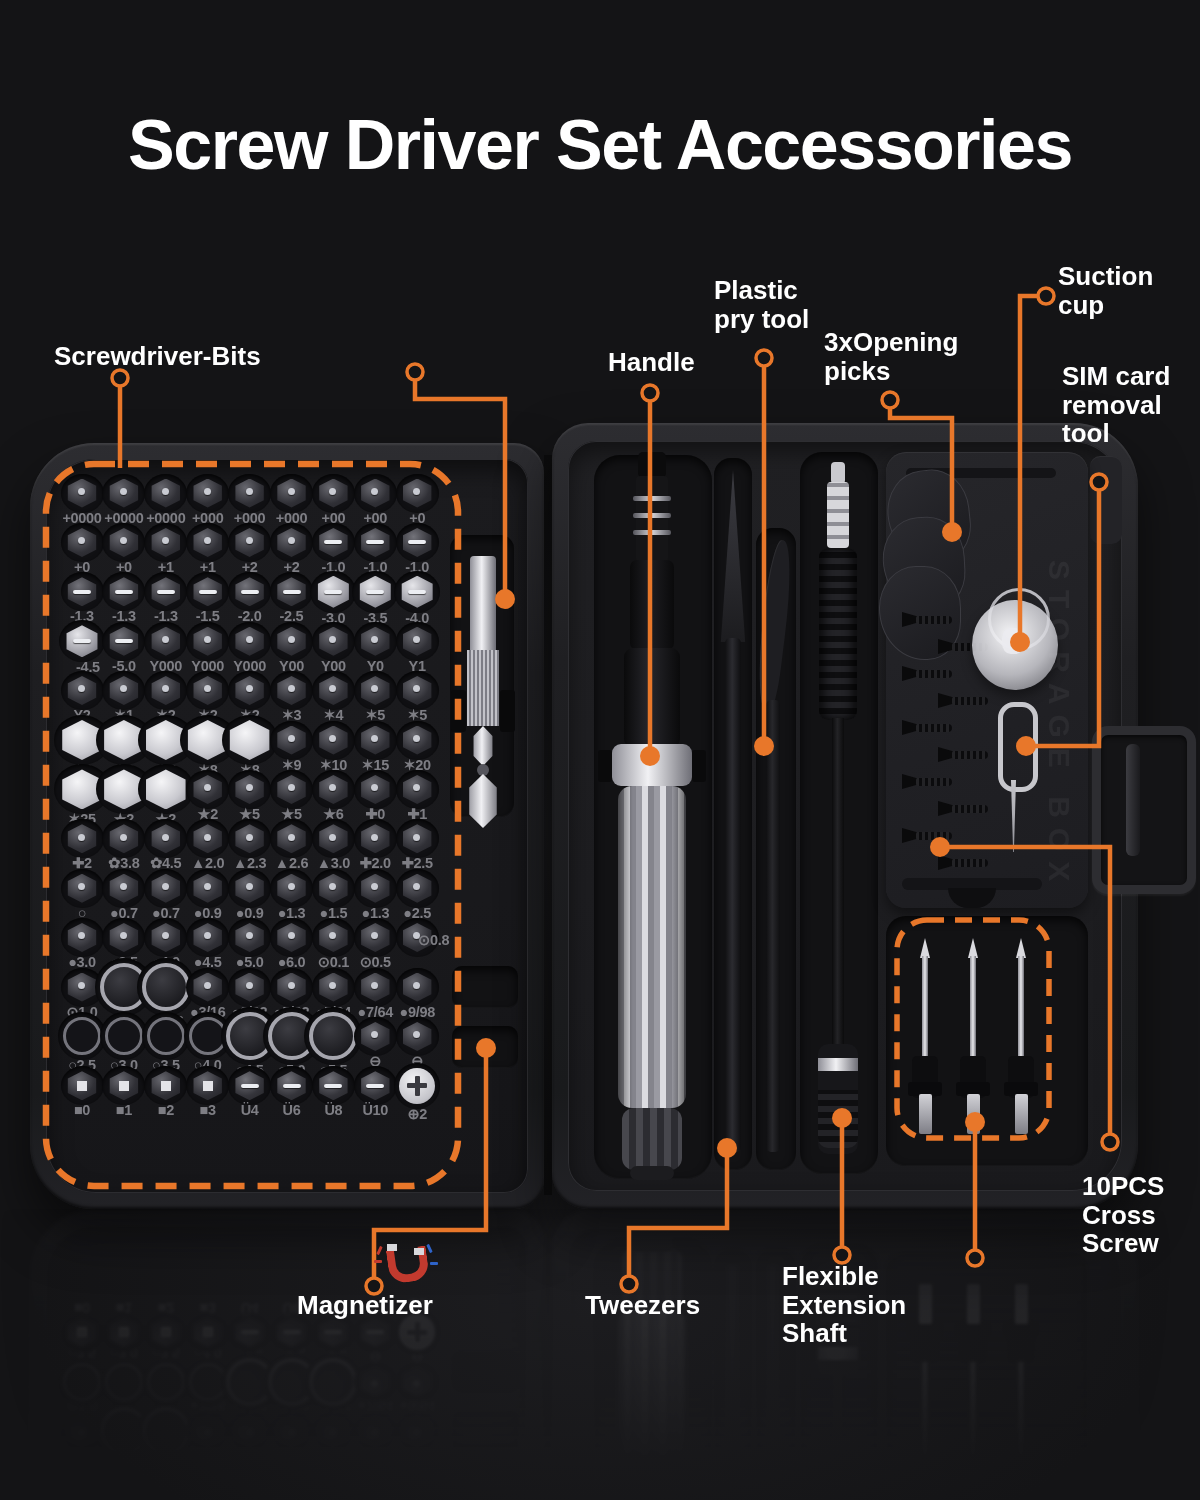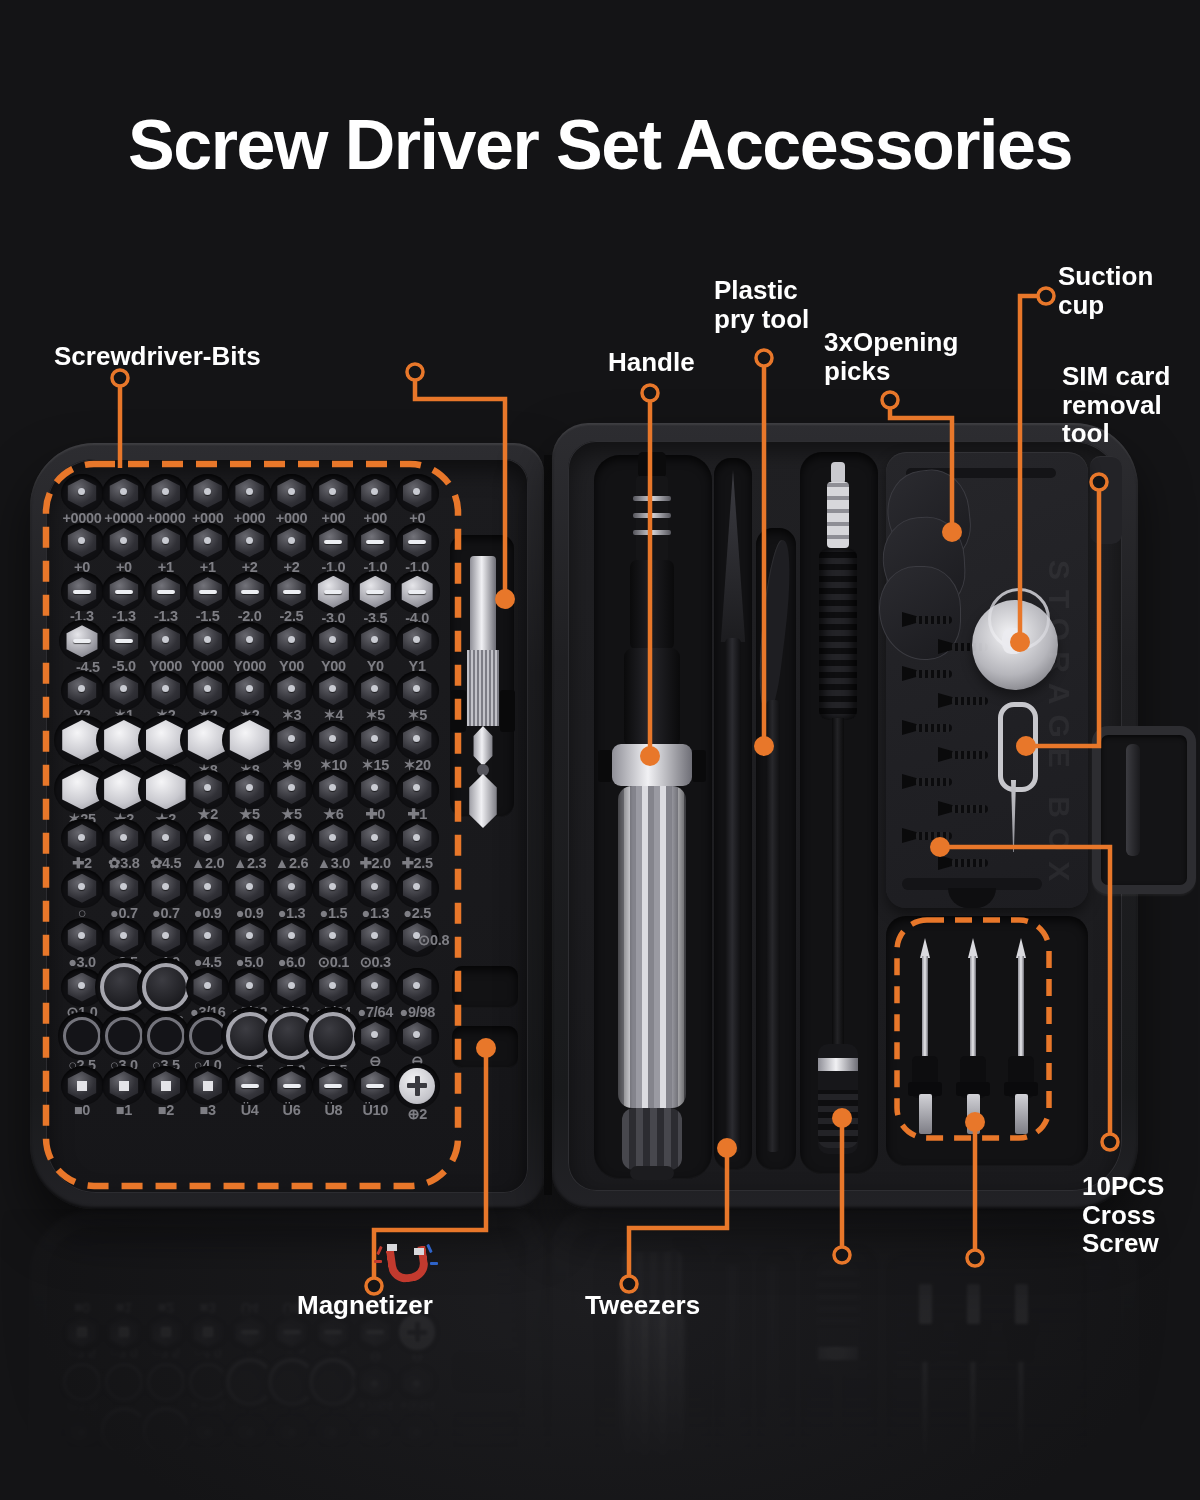--- a/index.html
+++ b/index.html
@@ -527,21 +527,21 @@
         <div class="bit-label" style="left: 259.5px; top: 954.1px; position: absolute;">●6.0</div>
         <div class="pocket" style="left: 311.9px; top: 918.1px; width: 43px; height: 39px; position: absolute;"></div>
         <div class="bit-head bit-n hex" style="left: 316.9px; top: 923.1px; width: 33px; height: 29px; position: absolute;">
           <div class="mark mark-dot" style="left: 38%; top: 32%; position: absolute;"></div>
         </div>
         <div class="bit-label" style="left: 301.4px; top: 954.1px; position: absolute;">⊙0.1</div>
         <div class="pocket" style="left: 353.8px; top: 918.1px; width: 43px; height: 39px; position: absolute;"></div>
         <div class="bit-head bit-n hex" style="left: 358.8px; top: 923.1px; width: 33px; height: 29px; position: absolute;">
           <div class="mark mark-dot" style="left: 38%; top: 32%; position: absolute;"></div>
         </div>
-        <div class="bit-label" style="left: 343.3px; top: 954.1px; position: absolute;">⊙0.3</div>
+        <div class="bit-label" style="left: 343.3px; top: 954.1px; position: absolute;">⊙0.5</div>
         <div class="pocket" style="left: 395.7px; top: 918.1px; width: 43px; height: 39px; position: absolute;"></div>
         <div class="bit-head bit-n hex" style="left: 400.7px; top: 923.1px; width: 33px; height: 29px; position: absolute;">
           <div class="mark mark-dot" style="left: 38%; top: 32%; position: absolute;"></div>
         </div>
         <div class="bit-label" style="left: 385.2px; top: 932px; position: absolute; text-align: right;">⊙0.8</div>
         <div class="pocket" style="left: 60.5px; top: 967.5px; width: 43px; height: 39px; position: absolute;"></div>
         <div class="bit-head bit-n hex" style="left: 65.5px; top: 972.5px; width: 33px; height: 29px; position: absolute;">
           <div class="mark mark-dot" style="left: 38%; top: 32%; position: absolute;"></div>
         </div>
         <div class="bit-label" style="left: 50px; top: 1003.5px; position: absolute;">⊙1.0</div>
@@ -1079,20 +1079,23 @@
   <div class="callout" style="left:824px;top:320px;margin-top:8px;">3xOpening
 picks</div>
   <div class="callout" style="left:1058px;top:262px;">Suction
 cup</div>
   <div class="callout" style="left:1062px;top:362px;">SIM card
 removal
 tool</div>
   <div class="callout" style="left:1082px;top:1172px;">10PCS
 Cross
 Screw</div>
+  <div class="callout" style="left:782px;top:1262px;">Flexible
+Extension
+Shaft</div>
   <div class="callout" style="left:585px;top:1291px;">Tweezers</div>
   <div class="callout" style="left:297px;top:1291px;">Magnetizer</div>
 
   <div class="abs" style="left:386px;top:1244px;width:40px;height:42px;">
     <div class="magnet" style="left:2px;top:4px;"></div>
     <div class="magnet-tip" style="left:1px;top:0;"></div>
     <div class="magnet-tip" style="left:28px;top:4px;"></div>
     <div class="spark" style="left:-8px;top:2px;width:3px;height:9px;background:var(--magnet-red,#C23A2E);transform:rotate(25deg);"></div>
     <div class="spark" style="left:-12px;top:16px;width:8px;height:3px;background:var(--magnet-red,#C23A2E);"></div>
     <div class="spark" style="left:42px;top:0;width:3px;height:9px;background:var(--magnet-blue,#2E63C8);transform:rotate(-25deg);"></div>

